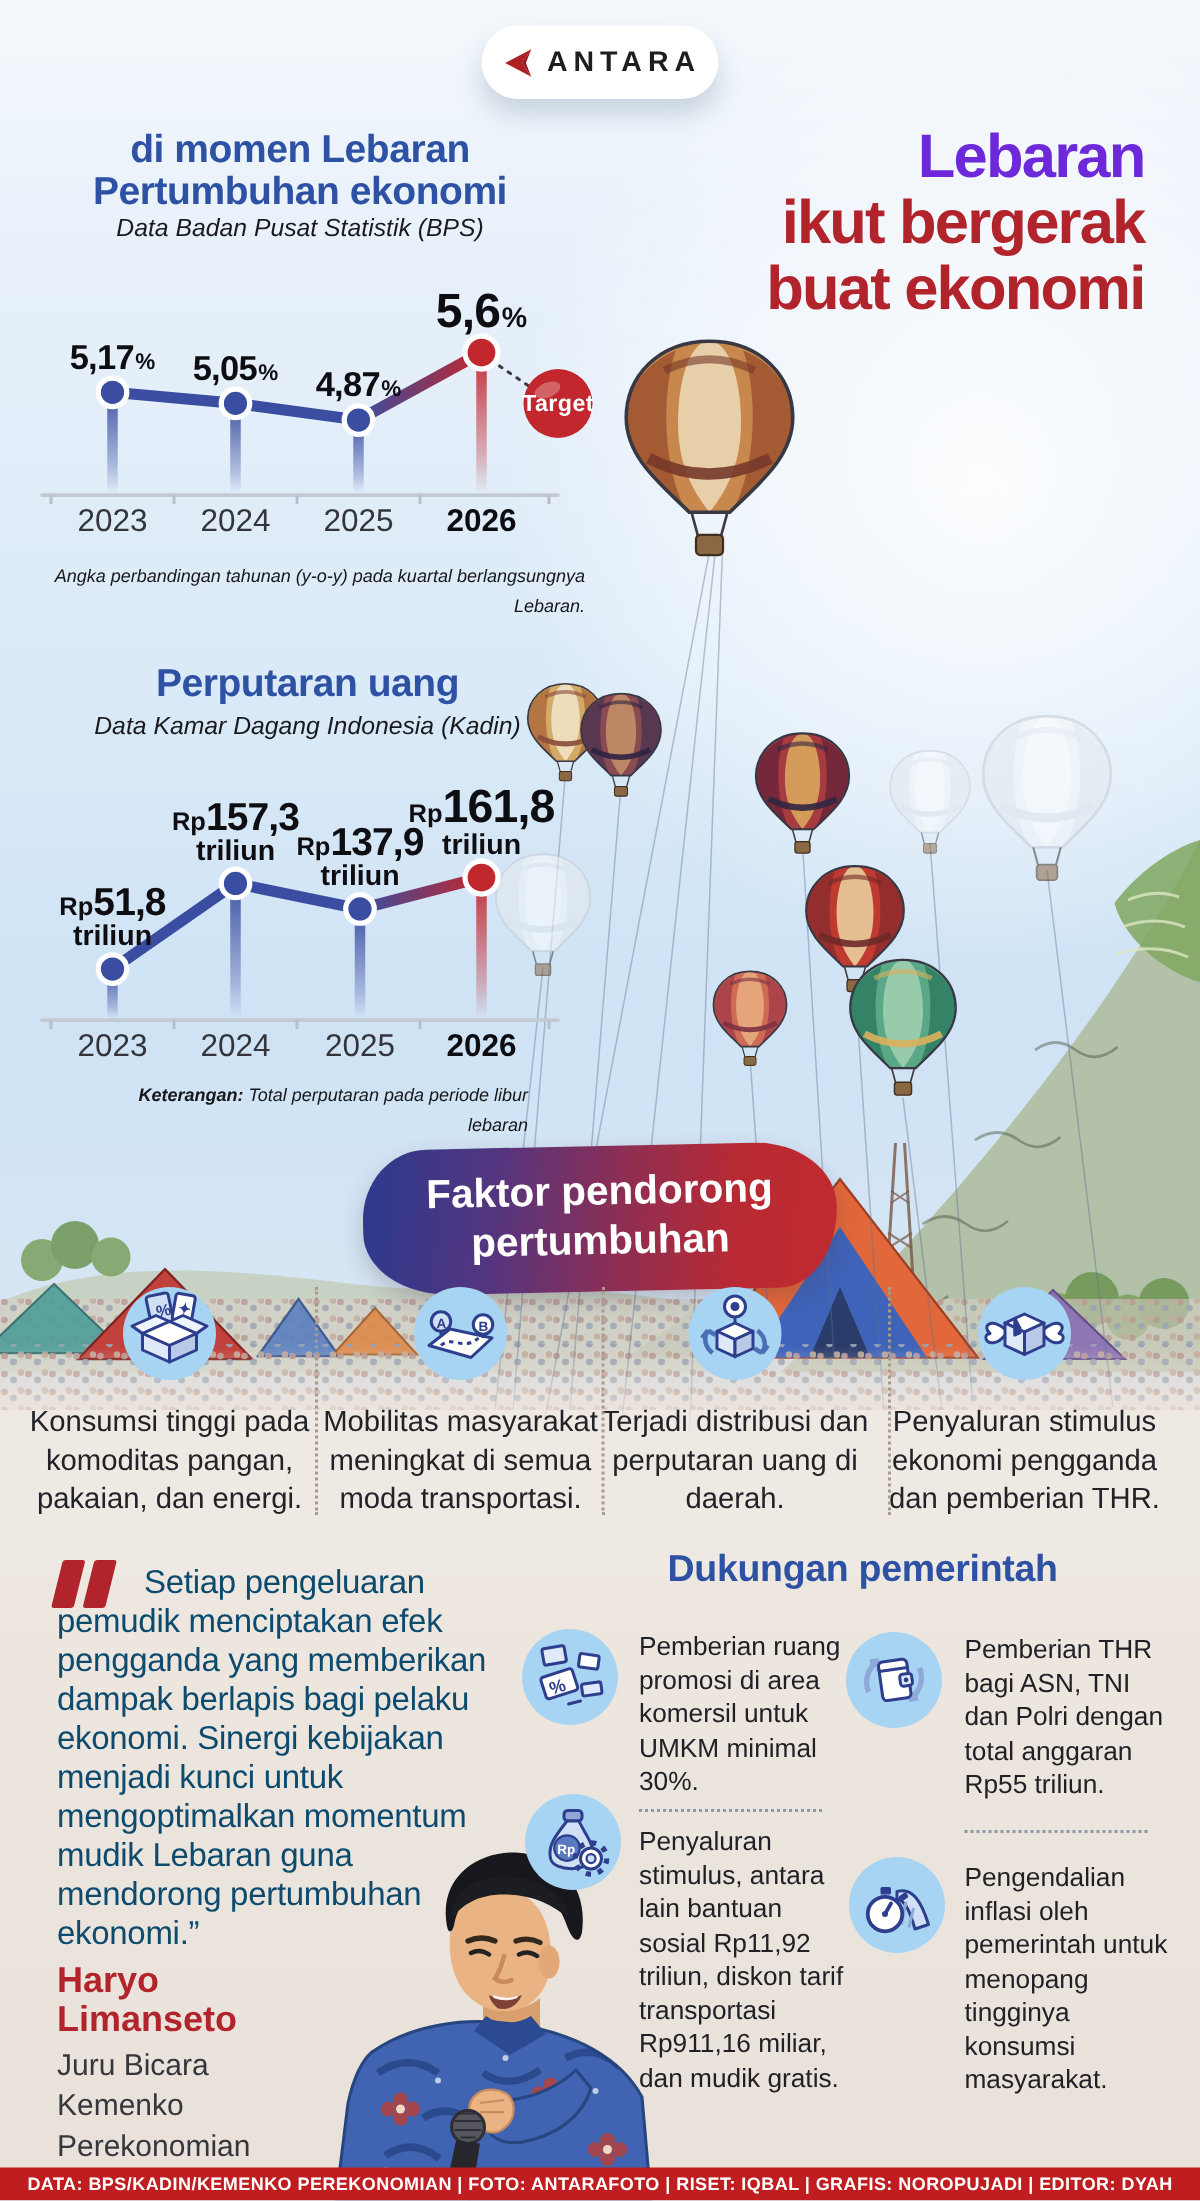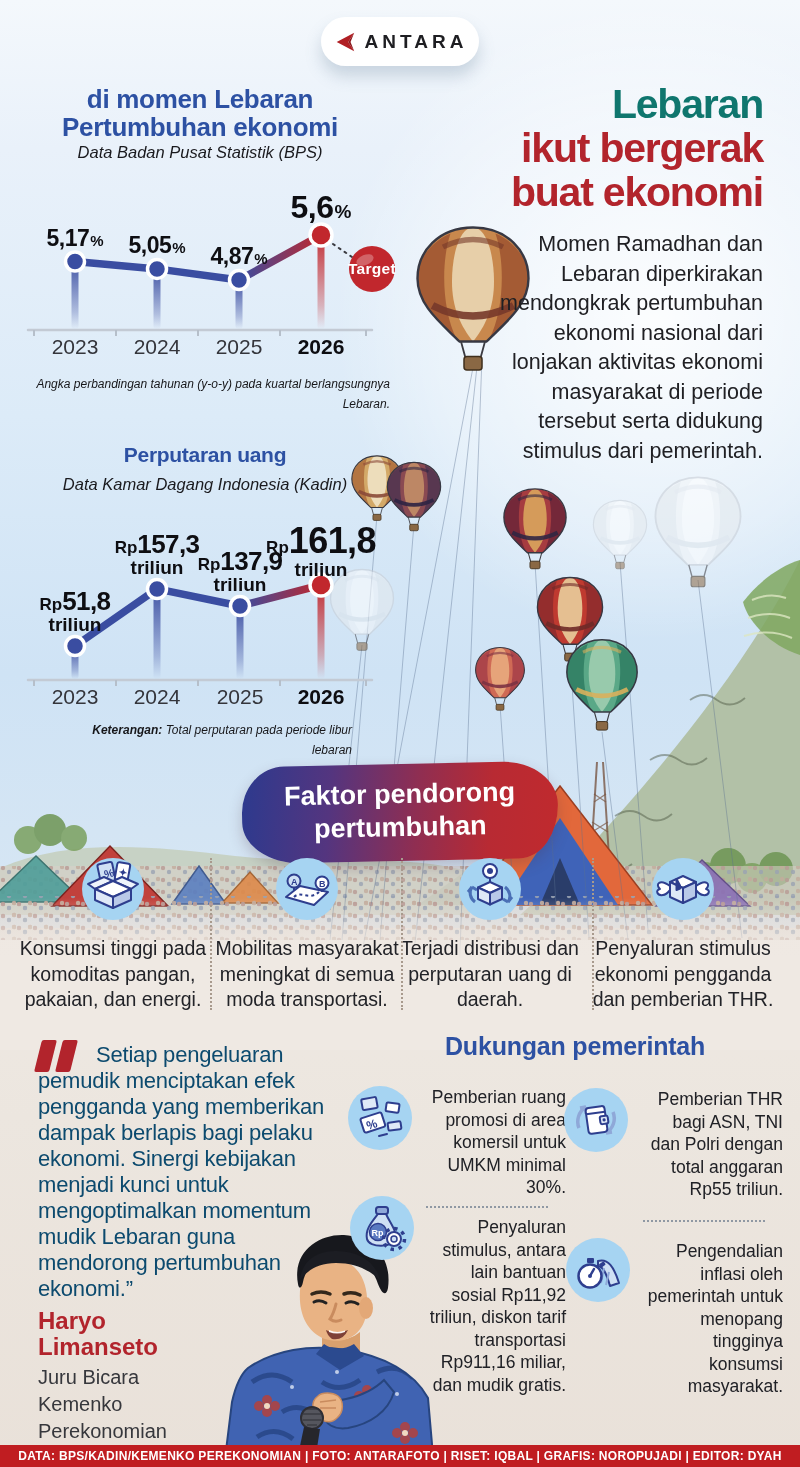--- a/index.html
+++ b/index.html
@@ -15,46 +15,46 @@
   
   .fg{position:absolute;inset:0;z-index:2;}
   .fg>*{position:absolute;}
   
   .logo{left:321px;top:17px;width:158px;height:49px;background:#fff;border-radius:26px;
     box-shadow:0 10px 16px rgba(110,135,160,.30);display:flex;align-items:center;justify-content:center;gap:8px;}
   .logo-text{font-size:19px;font-weight:700;letter-spacing:4px;color:#1e1e22;}
   
   .c-title{color:#2d51a3;font-weight:800;text-align:center;letter-spacing:-.3px;}
   .t1{left:0;top:85px;width:400px;font-size:26px;line-height:28px;}
-  .t2{left:0;top:441px;width:410px;font-size:21px;line-height:28px;}
+  .t2{left:0;top:441px;width:410px;font-size:26px;line-height:28px;}
   .c-src{font-style:italic;font-size:16.5px;color:#1a1a1e;text-align:center;}
   .s1{left:0;top:143px;width:400px;}
   .s2{left:0;top:475px;width:410px;}
   .c-note{font-style:italic;font-size:12px;line-height:20px;color:#17171a;text-align:right;}
   .n1{left:18px;top:374px;width:372px;}
   .n2{left:62px;top:720px;width:290px;}
   .n2 b{font-style:italic;}
   .chart-mount{width:420px;height:200px;}
   #chartG{left:0;top:195px;height:172px;}
   #chartM{left:0;top:520px;height:198px;}
   .vlab{position:absolute;transform:translateX(-50%);text-align:center;white-space:nowrap;color:#0e0e12;}
   .pnum{font-size:23px;font-weight:800;letter-spacing:-.5px;}
   .psuf{font-size:15px;font-weight:700;margin-left:1px;}
   .hl .pnum{font-size:32px;}
   .hl .psuf{font-size:19px;}
   .rp{font-size:17px;font-weight:800;}
   .mnum{font-size:26px;font-weight:800;letter-spacing:-.6px;}
-  .hl .mnum{font-size:36px;}
+  .hl .mnum{font-size:31px;}
   .munit{font-size:19px;font-weight:700;margin-top:-3px;}
   svg text.yr{font:400 21px "Liberation Sans",sans-serif;fill:#34353b;}
   svg text.yr.b{font-weight:800;fill:#0d0d11;}
   svg text.tgt{font:700 15.5px "Liberation Sans",sans-serif;fill:#fff;letter-spacing:.3px;}
   
   .headline{right:37px;top:82px;text-align:right;font-weight:800;font-size:41px;line-height:44px;letter-spacing:-1.2px;}
-  .headline .hl1{color:#0f766e;}
+  .headline .hl1{color:#6d28d9;}
   .headline .hl2{color:#b2242c;}
   .intro{right:37px;top:230px;width:276px;text-align:right;font-size:21.5px;line-height:29.5px;color:#202024;}
   
   .banner{left:242px;top:764px;width:316px;height:97px;transform:rotate(-1.2deg);
     border-radius:48px 60px 44px 64px/52px 48px 60px 46px;
     background:linear-gradient(95deg,#2c3a8e 0%,#54357f 28%,#8f2e52 55%,#b82a33 78%,#c02a2e 100%);
     color:#fff;font-weight:700;font-size:27px;line-height:33px;text-align:center;padding-top:14px;
     box-shadow:0 6px 14px rgba(80,50,70,.25);}
   .ficon{width:66px;height:66px;}
   .ficon svg{display:block;}
@@ -63,21 +63,21 @@
   
   .qmark{left:38px;top:1040px;}
   .qmark i{display:inline-block;width:15px;height:32px;background:#b2242c;transform:skewX(-14deg);
     margin-right:6px;border-radius:2px;}
   .quote{left:38px;top:1042px;width:292px;margin:0;font-size:22px;line-height:26px;color:#0c4a6e;
     letter-spacing:-.2px;text-indent:58px;}
   .author{left:38px;top:1308px;width:170px;font-size:24px;line-height:26px;font-weight:700;color:#b2242c;}
   .role{left:38px;top:1364px;width:150px;font-size:20px;line-height:27px;color:#36373c;}
   
   .support{left:330px;top:1030px;width:462px;height:418px;}
-  .support>*{position:absolute;text-align:right;}
+  .support>*{position:absolute;}
   .sp-title{left:115px;top:2px;font-size:25px;font-weight:800;color:#2d51a3;letter-spacing:-.2px;}
   .sicon{width:68px;height:68px;}
   .sp-text{margin:0;font-size:17.5px;line-height:22.5px;color:#202126;width:140px;}
   .sdiv{width:122px;height:0;border-top:2px dotted #8f98a3;}
   
   .footer{left:0;top:1445px;width:800px;height:22px;background:#c01d21;color:#fff;
     font-size:12px;font-weight:700;letter-spacing:.3px;text-align:center;line-height:22px;}
 </style>
 </head>
 <body>
@@ -340,21 +340,20 @@
           <text x="239" y="159" text-anchor="middle" class="yr">2025</text>
           <text x="321" y="159" text-anchor="middle" class="yr b">2026</text>
         </svg><div class="vlab" style="top: 29.5068px; left: 75px;"><span class="pnum">5,17</span><span class="psuf">%</span></div><div class="vlab" style="top: 36.9041px; left: 157px;"><span class="pnum">5,05</span><span class="psuf">%</span></div><div class="vlab" style="top: 48px; left: 239px;"><span class="pnum">4,87</span><span class="psuf">%</span></div><div class="vlab hl" style="top: -6px; left: 321px;"><span class="pnum">5,6</span><span class="psuf">%</span></div></div>
     <p class="c-note n1" style="margin:0;">Angka perbandingan tahunan (y-o-y) pada kuartal berlangsungnya Lebaran.</p>
 
     <div class="headline">
       <span class="hl1" style="display:block">Lebaran</span>
       <span class="hl2" style="display:block">ikut bergerak</span>
       <span class="hl2" style="display:block">buat ekonomi</span>
     </div>
-    <p class="intro" style="margin:0;">Momen Ramadhan dan Lebaran diperkirakan mendongkrak pertumbuhan ekonomi nasional dari lonjakan aktivitas ekonomi masyarakat di periode tersebut serta didukung stimulus dari pemerintah.</p>
 
     <h2 class="c-title t2" style="margin:0;">Perputaran uang</h2>
     <p class="c-src s2" style="margin:0;">Data Kamar Dagang Indonesia (Kadin)</p>
     <div class="chart-mount" id="chartM"><svg width="420" height="196" viewBox="0 0 420 196">
           <defs>
             <linearGradient id="st1b" x1="0" y1="0" x2="0" y2="1">
               <stop offset="0" stop-color="#3a4da1" stop-opacity="0.95"></stop>
               <stop offset="0.75" stop-color="#3a4da1" stop-opacity="0.3"></stop>
               <stop offset="1" stop-color="#3a4da1" stop-opacity="0"></stop>
             </linearGradient>

